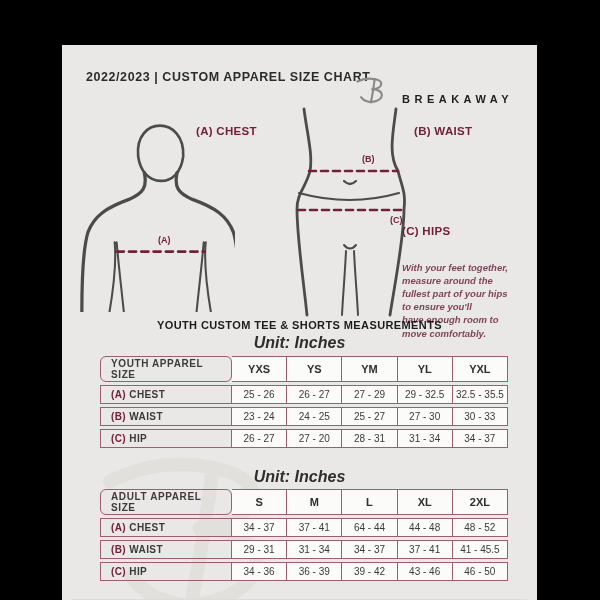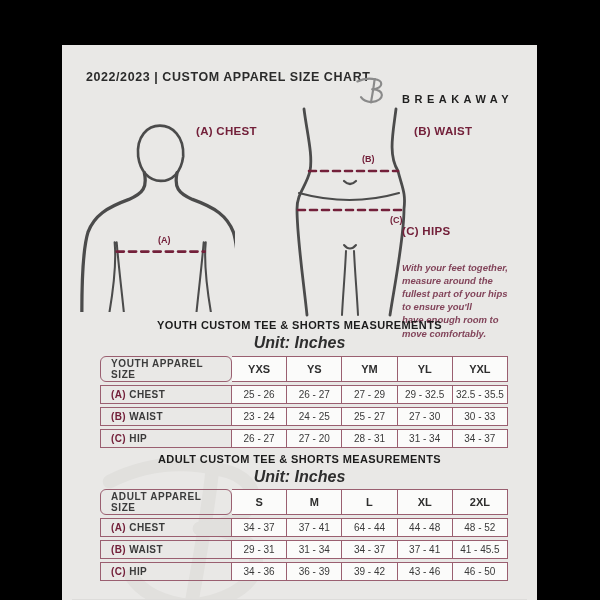--- a/index.html
+++ b/index.html
@@ -173,21 +173,20 @@
             <td><span class="prefix">(C)</span><span> HIP</span></td>
             <td class="val-col">26 - 27</td>
             <td class="val-col">27 - 20</td>
             <td class="val-col">28 - 31</td>
             <td class="val-col">31 - 34</td>
             <td class="val-col">34 - 37</td>
           </tr>
         </tbody>
       </table>
 
-    <div class="tbl-title title-adult">ADULT CUSTOM TEE &amp; SHORTS MEASUREMENTS</div>
     <div class="tbl-unit unit-adult">Unit: Inches</div>
     <table class="sizes tbl-adult">
         <thead>
           <tr>
             <th class="label-col">ADULT APPAREL SIZE</th>
             <th class="val-col">S</th>
             <th class="val-col">M</th>
             <th class="val-col">L</th>
             <th class="val-col">XL</th>
             <th class="val-col">2XL</th>

